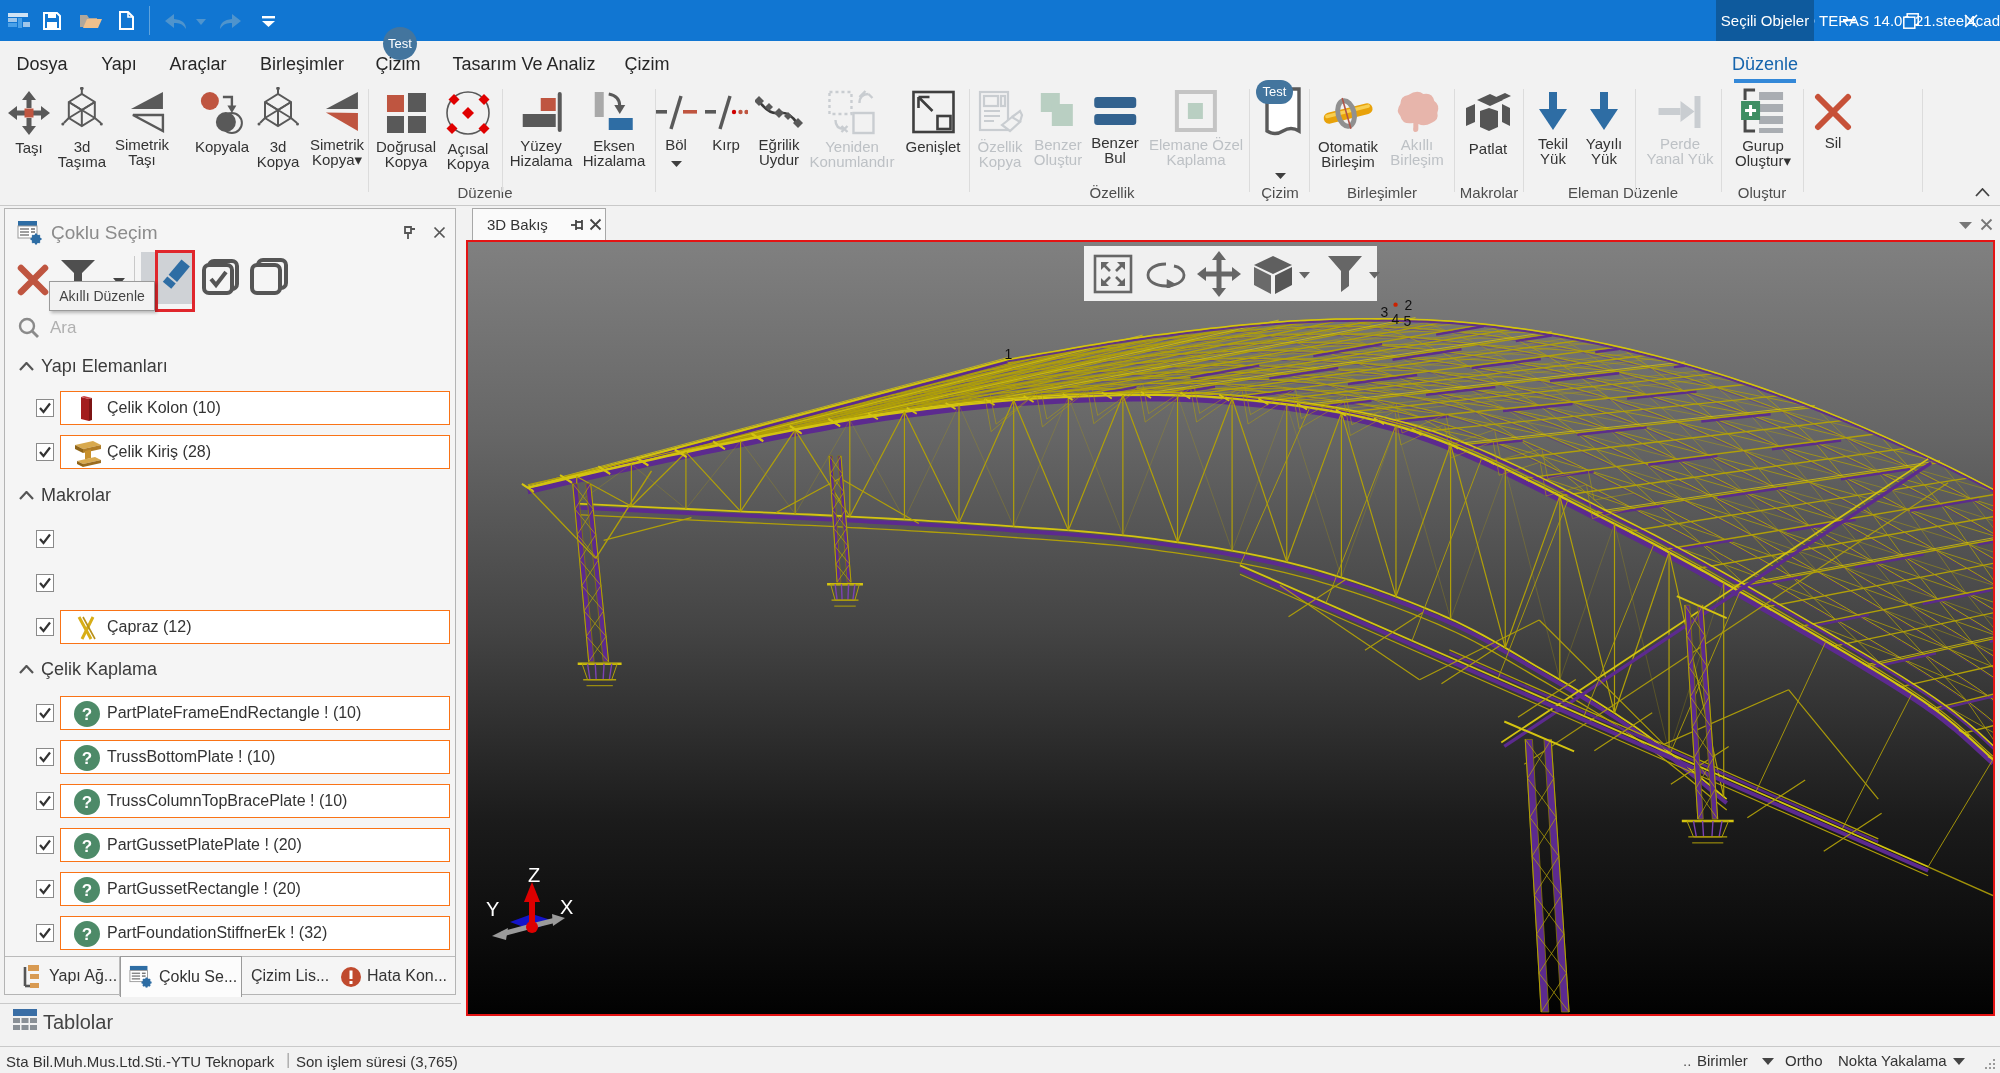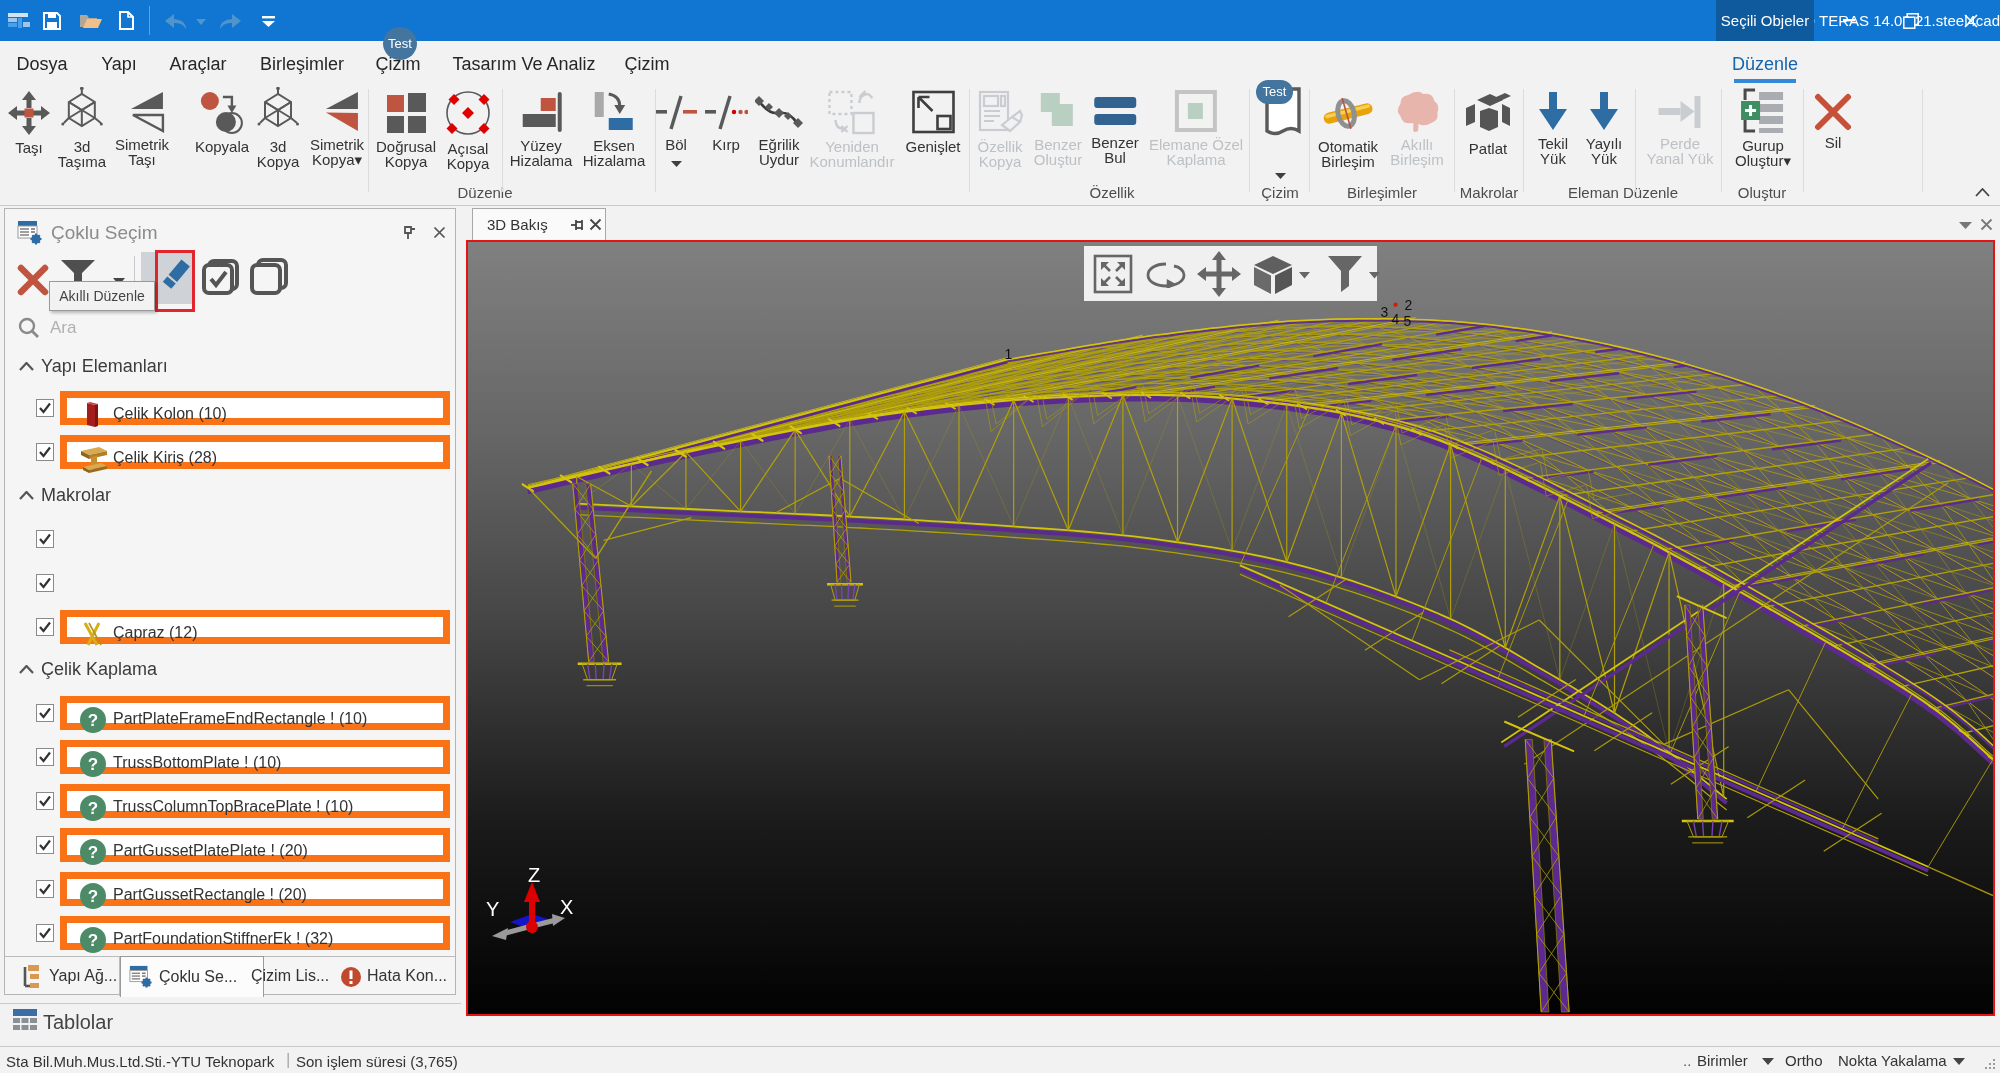--- a/index.html
+++ b/index.html
@@ -11,21 +11,21 @@
 .mtab{position:absolute;top:13px;transform:translateX(-50%);font-size:18px;color:#262626;white-space:nowrap}
 .testbadge{position:absolute;border-radius:50%;background:#43759e;color:#fff;text-align:center;z-index:5}
 .ribbon{position:absolute;left:0;top:85px;width:2000px;height:121px;background:#f2f2f2;border-bottom:1px solid #c9c9c9}
 .rbtn{position:absolute;top:2px;transform:translateX(-50%);text-align:center}
 .rbtn .ic{display:block;margin:0 auto}
 .rlabel{font-size:15px;color:#333;line-height:17.5px;white-space:nowrap;margin-top:3px}
 .rlabel.dis{color:#bdc1c5}
 .rgroup{position:absolute;top:99px;transform:translateX(-50%);font-size:15px;color:#4d4d4d;white-space:nowrap}
 .rsep{position:absolute;top:4px;width:1px;height:103px;background:#dcdcdc}
 .panel{position:absolute;left:4px;top:208px;width:452px;height:787px;background:#f5f5f5;border:1px solid #b4b4b4}
-.pitem{position:absolute;left:55px;width:390px;height:34px;background:#fff;border:7px solid #f97316;font-size:16px;color:#333}
+.pitem{position:absolute;left:55px;width:390px;height:34px;background:#fff;border:1px solid #f97316;font-size:16px;color:#333}
 .pitem .txt{position:absolute;left:46px;top:7px;white-space:nowrap}
 .pitem .icn{position:absolute;left:12px;top:3px}
 .pcheck{position:absolute;left:31px;width:18px;height:18px;background:#fff;border:1.5px solid #8a8a8a}
 .pcheck svg{position:absolute;left:1px;top:1px}
 .phead{position:absolute;left:36px;font-size:18px;color:#3c3c3c;white-space:nowrap}
 .ptab{position:absolute;top:748px;height:39px;font-size:16px;color:#333}
 .statusbar{position:absolute;left:0;top:1046px;width:2000px;height:27px;background:#f2f2f2;border-top:1px solid #c9c9c9;font-size:15px;color:#333}
 .viewport{position:absolute;left:466px;top:240px;width:1529px;height:776px;border:2px solid #e41414;background:linear-gradient(180deg,#808080 0%,#666666 25%,#444444 50%,#1b1b1b 75%,#020202 100%)}
 .vtoolbar{position:absolute;left:616px;top:4px;width:293px;height:55px;background:#f0f0f0}
 .tab3d{position:absolute;left:472px;top:208px;width:134px;height:32px;background:#fafafa;border:1px solid #a8a8a8;border-bottom:none;font-size:15px;color:#333}
@@ -1507,21 +1507,21 @@
 <div class="ptab" style="left:0px;width:115px;border-right:1px solid #bbb">
  <svg class="abs" style="left:16px;top:8px" width="22" height="24" viewBox="0 0 22 24">
  <line x1="4" y1="2" x2="4" y2="21" stroke="#555" stroke-width="2.6"></line>
  <line x1="4" y1="21" x2="9" y2="21" stroke="#555" stroke-width="2.6"></line>
  <rect x="7" y="0" width="11" height="6" fill="#d89a52"></rect>
         <rect x="9" y="9" width="9" height="5" fill="#d89a52"></rect>
         <rect x="9" y="18" width="9" height="5" fill="#d89a52"></rect>
       </svg>
  <span class="abs" style="left:44px;top:10px">Yapı Ağ...</span>
     </div>
-<div class="ptab" style="left:115px;width:144px;background:#fcfcfc;border:1px solid #9a9a9a;border-bottom:none;top:747px;height:41px">
+<div class="ptab" style="left:115px;width:122px;background:#fcfcfc;border:1px solid #9a9a9a;border-bottom:none;top:747px;height:41px">
  <span class="abs" style="left:8px;top:8px"><svg width="24" height="24" viewBox="0 0 26 26">
 <rect x="1" y="1" width="19" height="5" fill="#2e6da4"></rect>
           <rect x="1" y="6" width="19" height="12" fill="#fff" stroke="#9a9a9a" stroke-width="1"></rect>
 <g stroke="#888" stroke-width="1.6">
             <line x1="3" y1="9" x2="12" y2="9"></line>
             <line x1="3" y1="12" x2="12" y2="12"></line>
             <line x1="3" y1="15" x2="12" y2="15"></line>
           </g>
 <g stroke="#777" stroke-width="1.6">
             <line x1="14" y1="9" x2="18" y2="9"></line>

